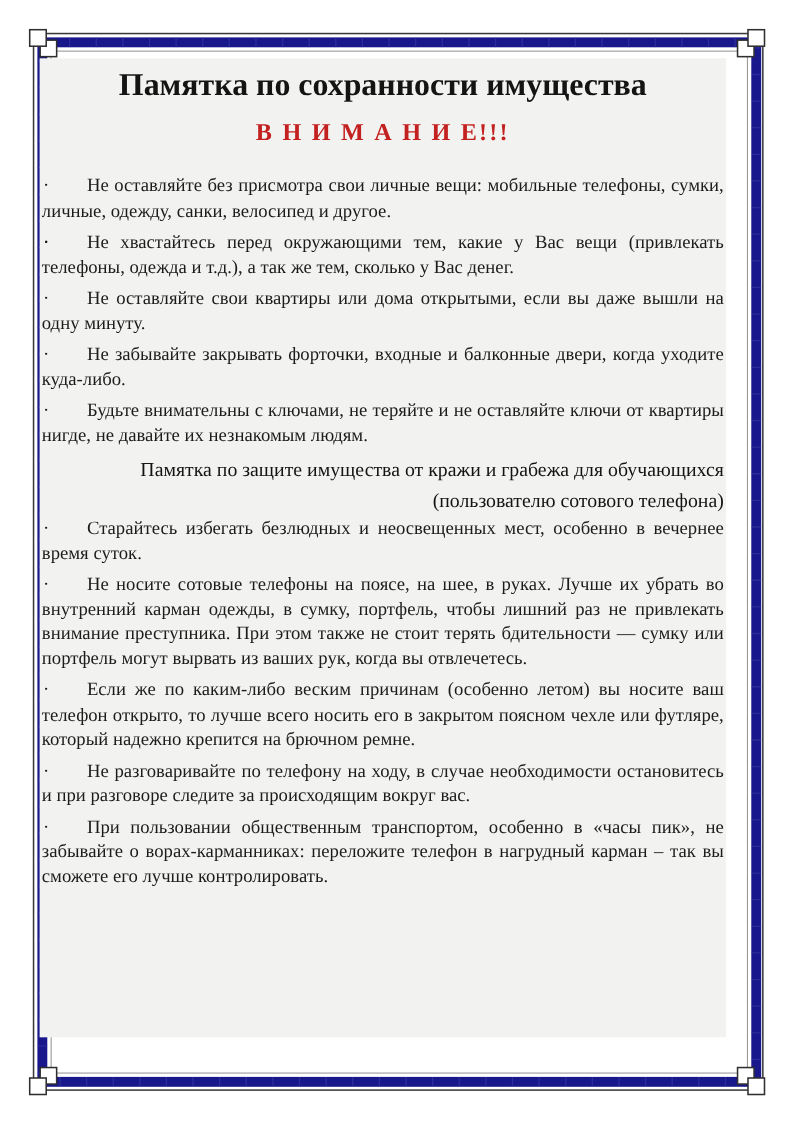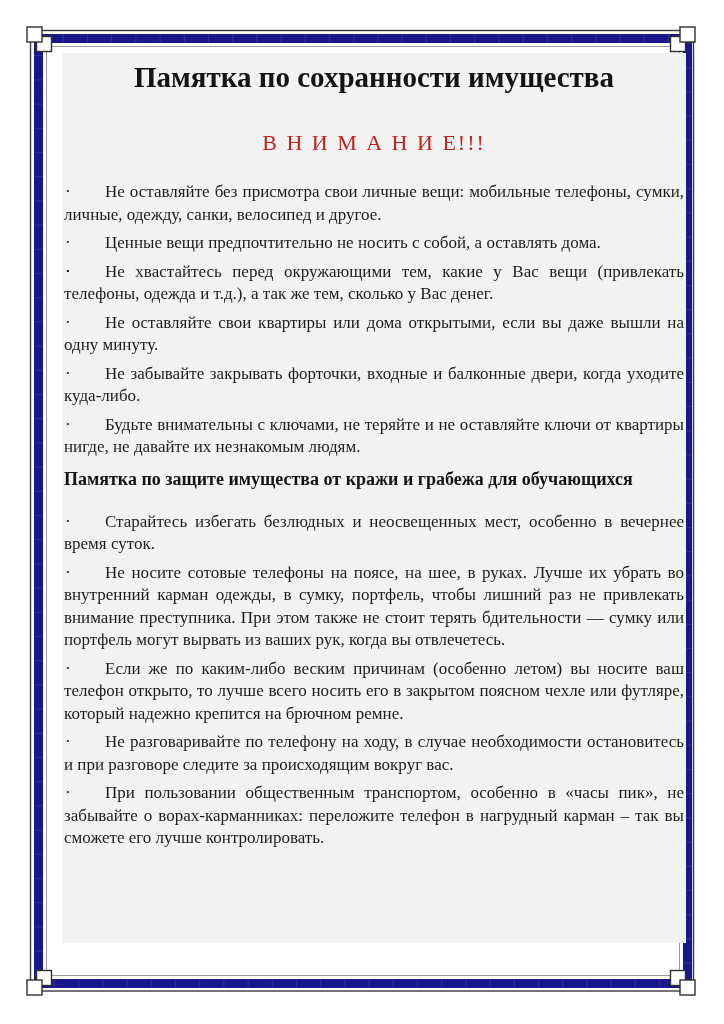--- a/index.html
+++ b/index.html
@@ -15,64 +15,64 @@
     background:#ffffff;
     position:relative;
     overflow:hidden;
     font-family:"Liberation Serif", serif;
   }
   .frame{
     position:absolute;left:0;top:0;width:724px;height:1024px;
     pointer-events:none;
   }
   .content{
-    position:absolute;left:62px;top:53px;width:624px;
+    position:absolute;left:36px;top:53px;width:624px;
     min-height:890px;
     background:var(--content-bg);
     box-sizing:border-box;
     padding:4px 2px 6px 2px;
     color:var(--text);
   }
   .title{
     margin:2px 0 0 0;
     font-size:29px;
     line-height:36px;
     font-weight:bold;
     text-align:center;
     color:#141414;
   }
   .attention{
-    margin:34px 0 24px 0;
+    margin:11px 0 24px 0;
     text-align:center;
-    font-weight:normal;
+    font-weight:bold;
     font-size:22px;
     line-height:28px;
     letter-spacing:2px;
     color:var(--red);
   }
   .bullet-list{margin:0;}
   .item{
     position:relative;
     margin:0 0 6px 0;
     font-size:17px;
     line-height:22.5px;
     text-align:justify;
     text-indent:41px;
   }
   .item .bullet{
     position:absolute;
     left:1px;top:0;
     text-indent:0;
   }
   .section-heading{
-    margin:3px 0 18px 0;
+    margin:3px 0 0 0;
     font-size:18px;
     line-height:28px;
-    font-weight:bold;
-    text-align:left;
+    font-weight:normal;
+    text-align:right;
     color:#141414;
   }
 </style>
 </head>
 <body>
 
 <svg class="frame" viewBox="0 0 724 1024" xmlns="http://www.w3.org/2000/svg" aria-hidden="true">
 
   <rect x="30.5" y="30.5" width="663" height="960.5" fill="none" stroke="#3a3a3a" stroke-width="1.4"></rect>
 
@@ -108,21 +108,20 @@
 
   <div class="attention">В Н И М А Н И Е!!!</div>
 
   <div class="bullet-list">
       <p class="item">
       <span class="bullet">·</span>
       <span class="item-text">Не оставляйте без присмотра свои личные вещи: мобильные телефоны, сумки, личные, одежду, санки, велосипед и другое.</span>
     </p>
       <p class="item">
       <span class="bullet">·</span>
-      <span class="item-text">Ценные вещи предпочтительно не носить с собой, а оставлять дома.</span>
     </p>
       <p class="item">
       <span class="bullet">·</span>
     </p>
       <p class="item">
       <span class="bullet">·</span>
       <span class="item-text">Не хвастайтесь перед окружающими тем, какие у Вас вещи (привлекать телефоны, одежда и т.д.), а так же тем, сколько у Вас денег.</span>
     </p>
       <p class="item">
       <span class="bullet">·</span>
@@ -133,20 +132,21 @@
       <span class="item-text">Не забывайте закрывать форточки, входные и балконные двери, когда уходите куда-либо.</span>
     </p>
       <p class="item">
       <span class="bullet">·</span>
       <span class="item-text">Будьте внимательны с ключами, не теряйте и не оставляйте ключи от квартиры нигде, не давайте их незнакомым людям.</span>
     </p>
     </div>
 
   <h2 class="section-heading">
     <span>Памятка по защите имущества от кражи и грабежа для обучающихся</span><br>
+    <span>(пользователю сотового телефона)</span>
   </h2>
 
   <div class="bullet-list">
       <p class="item">
       <span class="bullet">·</span>
       <span class="item-text">Старайтесь избегать безлюдных и неосвещенных мест, особенно в вечернее время суток.</span>
     </p>
       <p class="item">
       <span class="bullet">·</span>
       <span class="item-text">Не носите сотовые телефоны на поясе, на шее, в руках. Лучше их убрать во внутренний карман одежды, в сумку, портфель, чтобы лишний раз не привлекать внимание преступника. При этом также не стоит терять бдительности — сумку или портфель могут вырвать из ваших рук, когда вы отвлечетесь.</span>

